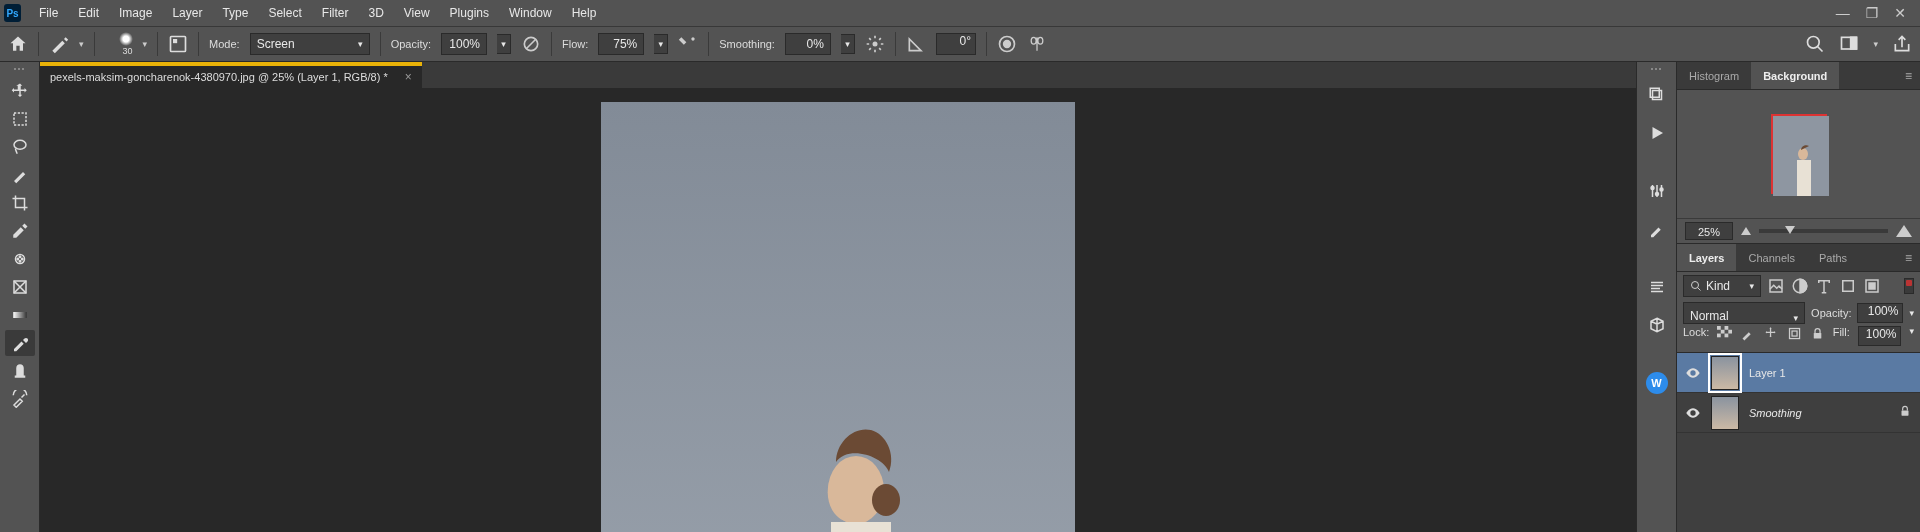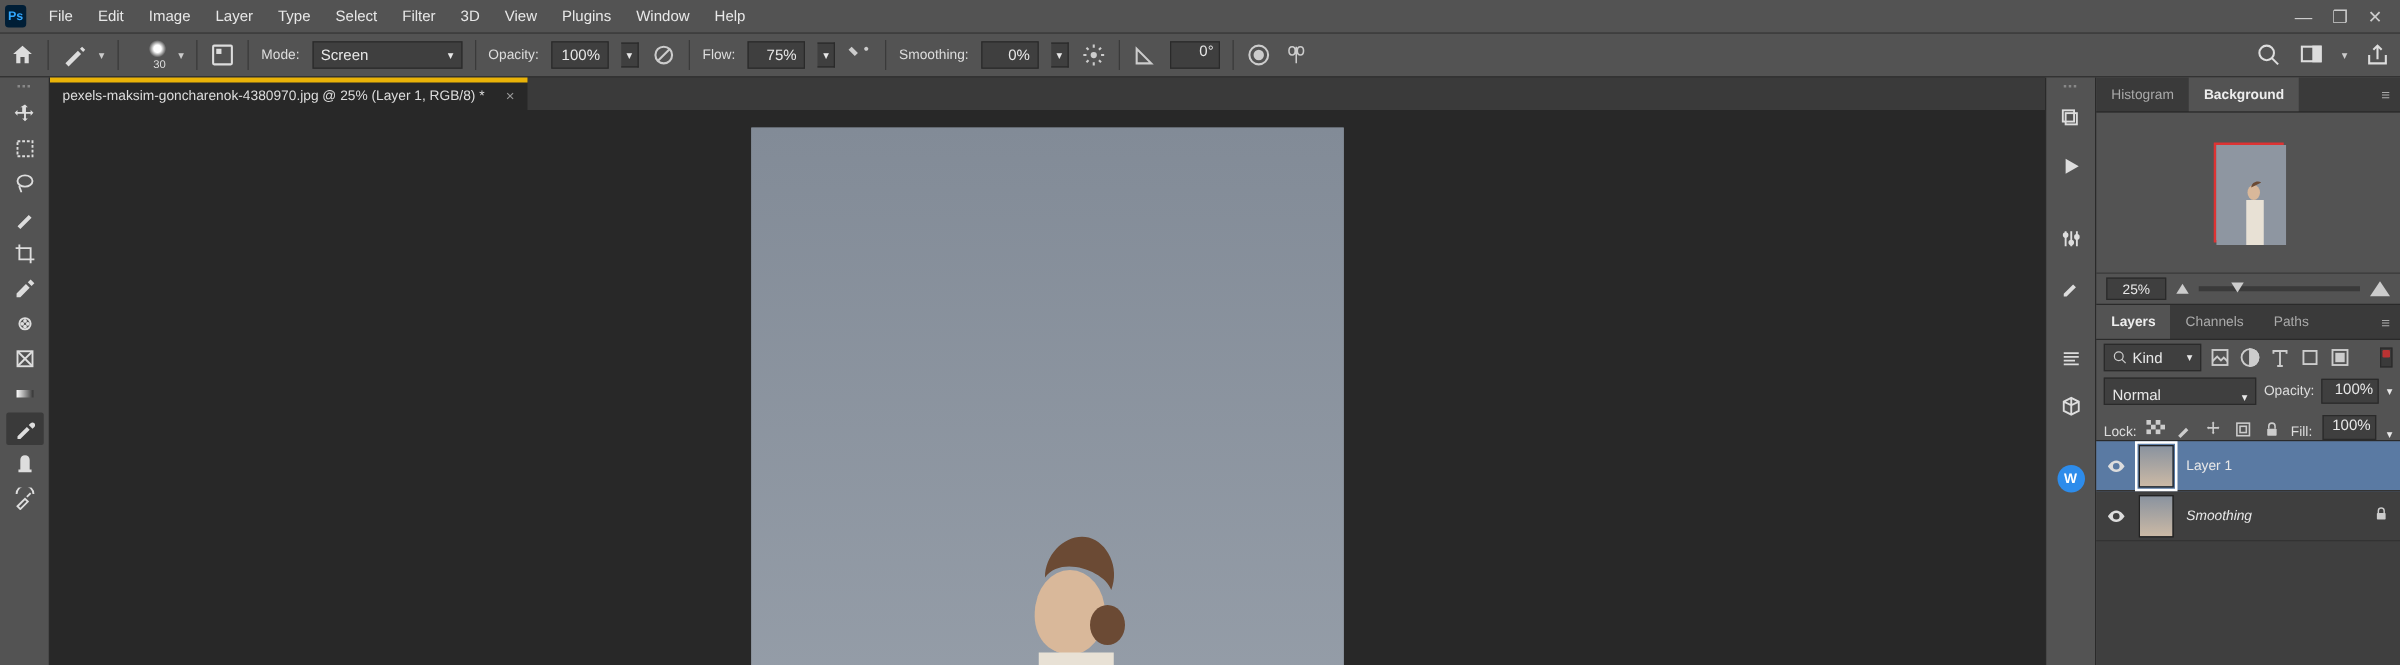--- a/index.html
+++ b/index.html
@@ -68,21 +68,21 @@
 .layer-filter-row { height: 28px; display: flex; align-items: center; padding: 0 6px; gap: 6px; justify-content: center; }
 .kind-dd { background:#3f3f3f; border:1px solid #2a2a2a; height:22px; width:78px; display:flex; align-items:center; padding:0 6px; gap:4px; }
 .lf-icon { width:18px; height:18px; display:flex; align-items:center; justify-content:center; color:#ccc; }
 .lf-toggle { width:10px; height:16px; background:#3a3a3a; border:1px solid #2a2a2a; margin-left:auto; position:relative; }
 .lf-toggle::before{content:'';position:absolute;top:1px;left:1px;width:6px;height:6px;background:#b33;border-radius:1px;}
 .blend-row { height: 26px; display:flex; align-items:center; padding:0 6px; gap:6px; }
 .blend-dd { background:#3f3f3f; border:1px solid #2a2a2a; height:22px; width:122px; display:flex; align-items:flex-end; padding:0 6px; }
 .blend-dd .chev{margin-left:auto;font-size:9px;}
 .opacity-lbl { color:#ddd; font-size:11px; margin-left:auto;}
 .pct-box { background:#3f3f3f; border:1px solid #2a2a2a; height:20px; width:46px; text-align:right; padding-right:4px; }
-.lock-row { height:26px; display:flex; align-items:flex-end; padding:0 6px; gap:8px; }
+.lock-row { height:26px; display:flex; align-items:flex-start; padding:0 6px; gap:8px; }
 .lock-row .lbl{color:#ddd;font-size:11px;}
 .lock-icon{width:16px;height:16px;display:flex;align-items:center;justify-content:center;color:#ccc;}
 .fill-lbl { margin-left:auto; color:#ddd; font-size:11px; }
 
 .layers-list { flex:1; background:#3f3f3f; border-top:1px solid #2a2a2a; }
 .layer-row { height:40px; display:flex; align-items:center; padding:0 8px; gap:10px; border-bottom:1px solid #333; }
 .layer-row.selected { background:#5a7aa3; }
 .layer-eye { width:16px; height:16px; }
 .layer-thumb { width:28px; height:34px; background:linear-gradient(180deg,#8a939f,#cbb9a5); border:1px solid #222; }
 .layer-thumb.sel { outline:2px solid #fff; outline-offset:1px; }

